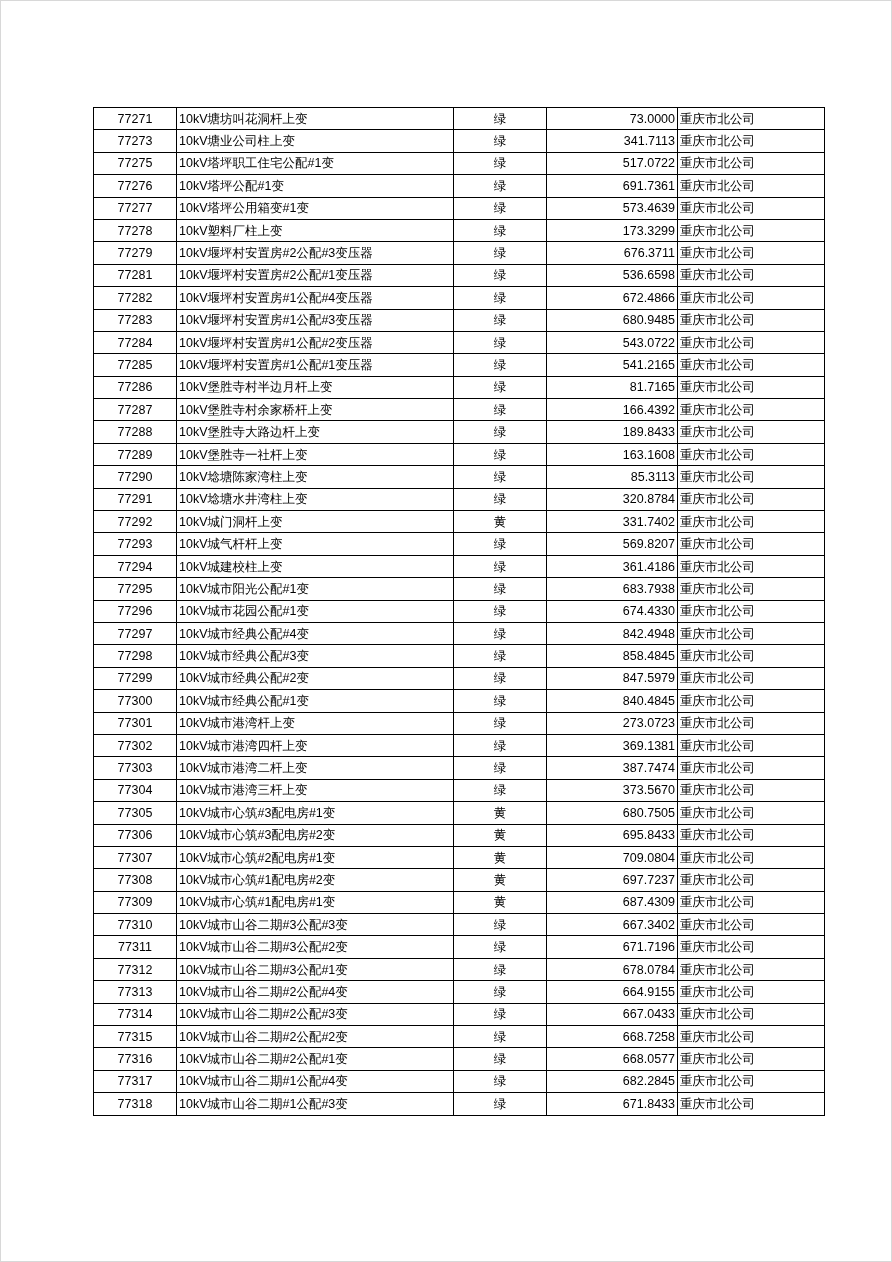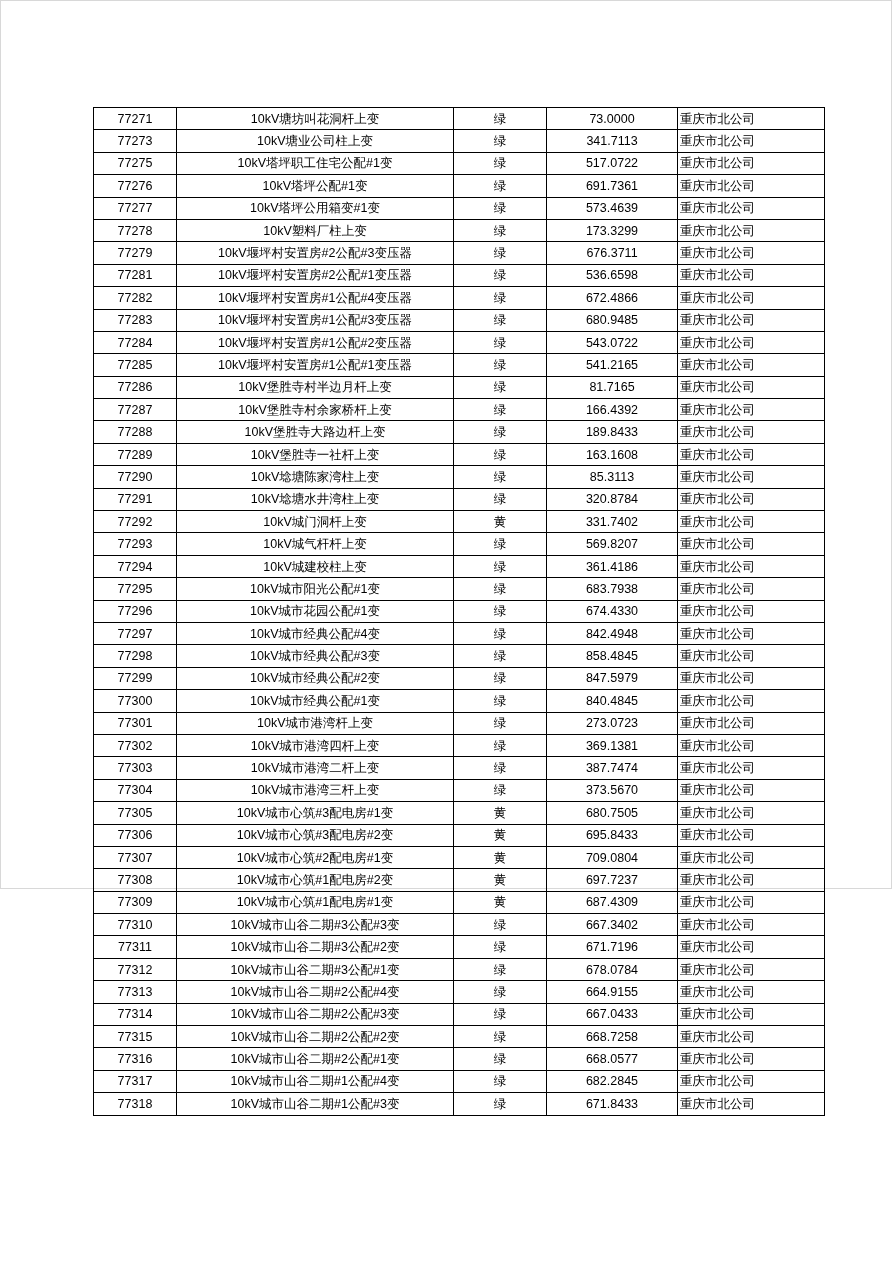--- a/index.html
+++ b/index.html
@@ -12,21 +12,21 @@
     height: 1262px;
     font-family: "Liberation Sans", sans-serif;
     color: #000000;
     position: relative;
   }
   .page {
     position: absolute;
     left: 0;
     top: 0;
     width: 892px;
-    height: 889px;
+    height: 1262px;
     background: #ffffff;
     border: 1px solid #d8d8d8;
     box-sizing: border-box;
   }
   .table-wrap {
     position: absolute;
     left: 92px;
     top: 106px;
     width: 708px;
   }
@@ -43,29 +43,28 @@
     line-height: 20px;
     white-space: nowrap;
     overflow: hidden;
   }
   td.c-id {
     width: 78px;
     text-align: center;
   }
   td.c-name {
     width: 272px;
-    text-align: center;
   }
   td.c-color {
     width: 88px;
     text-align: center;
   }
   td.c-value {
     width: 126px;
-    text-align: center;
+    text-align: right;
   }
   td.c-company {
     width: 142px;
     text-align: left;
   }
 </style>
 </head>
 <body>
 
 <div class="page">

